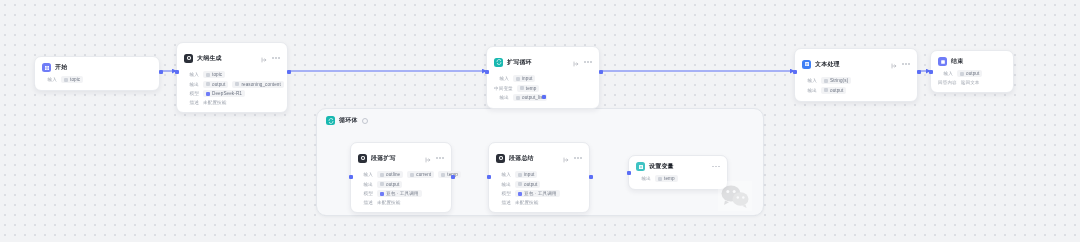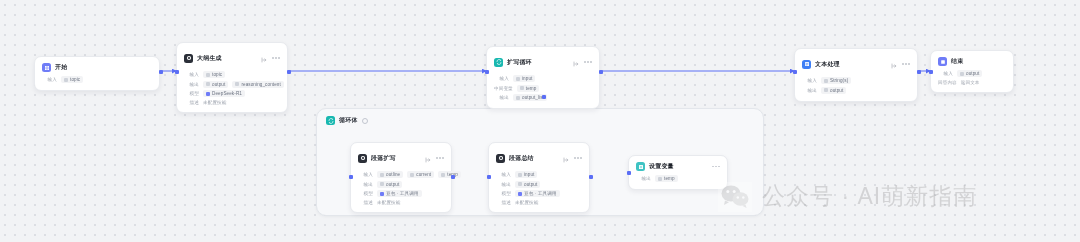--- a/index.html
+++ b/index.html
@@ -515,16 +515,15 @@
         <ellipse cx="11" cy="9.5" rx="9.5" ry="8" fill="#a8a8a8"></ellipse>
         <path d="M5 16.5 L4 21 L9 18.2 Z" fill="#a8a8a8"></path>
         <circle cx="7.8" cy="7.6" r="1.5" fill="#ffffff"></circle>
         <circle cx="14.2" cy="7.6" r="1.5" fill="#ffffff"></circle>
         <ellipse cx="20.5" cy="15" rx="8" ry="6.8" fill="#bdbdbd"></ellipse>
         <path d="M25.5 20.5 L26.6 24 L22.2 21.8 Z" fill="#bdbdbd"></path>
         <circle cx="17.8" cy="13.5" r="1.25" fill="#ffffff"></circle>
         <circle cx="23.3" cy="13.5" r="1.25" fill="#ffffff"></circle>
       </svg>
     </span>
-    <span class="wm-text">公众号 · AI萌新指南</span>
   </div>
 
 </div>
 
 </body></html>

